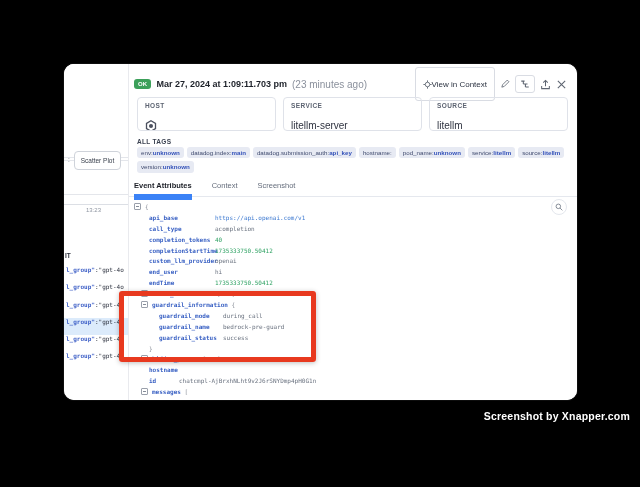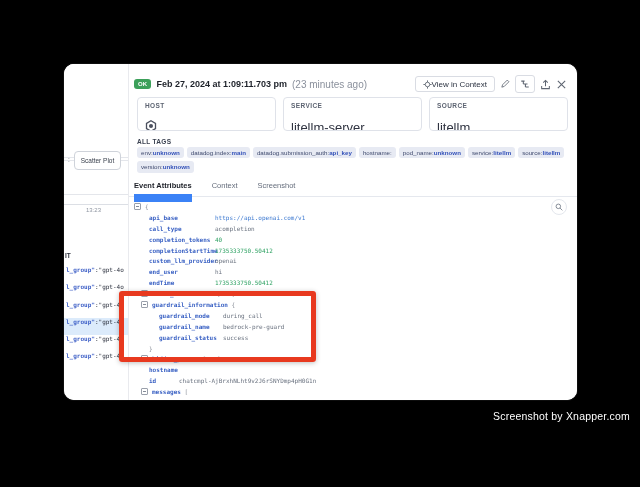--- a/index.html
+++ b/index.html
@@ -33,45 +33,45 @@
   
   .panel{position:absolute;left:64px;top:0;right:0;bottom:0;background:#fff;
          border-left:1px solid #e9eaee;}
   .header-row{position:absolute;top:11px;left:5px;right:10px;height:18px;
               display:flex;align-items:center;gap:5px;}
   .ok-badge{background:#3ca05a;color:#fff;font-size:6px;font-weight:700;
             padding:2px 4px;border-radius:3px;letter-spacing:.2px;}
   .ts{font-size:9px;font-weight:700;color:#1d2129;white-space:nowrap;}
   .rel{font-size:10px;color:#8a909c;white-space:nowrap;}
   .spacer{flex:1;}
-  .vic{display:flex;align-items:center;gap:0;height:16px;padding:0 7px;background:#fff;
+  .vic{display:flex;align-items:center;gap:0;height:34px;padding:0 7px;background:#fff;
        border:1px solid #d9dce3;border-radius:3px;font-size:8px;color:#2c3342;
        font-family:"Liberation Sans",sans-serif;white-space:nowrap;}
   .icon-btn{display:flex;align-items:center;justify-content:center;color:#5f6672;cursor:pointer;}
   .icon-btn.boxed{width:18px;height:16px;border:1px solid #d9dce3;border-radius:3px;}
 
   .info-boxes{position:absolute;top:33px;left:8px;right:9px;display:flex;gap:7px;}
   .ibox{flex:1;height:34px;border:1px solid #dfe2e9;border-radius:4px;padding:4px 7px;
         box-sizing:border-box;overflow:hidden;}
   .ibox .lbl{font-size:6.5px;font-weight:700;color:#5d6472;letter-spacing:.4px;}
-  .ibox .val{font-size:13px;color:#2f3340;margin-top:11px;}
+  .ibox .val{font-size:10px;color:#2f3340;margin-top:11px;}
 
   .all-tags{position:absolute;top:74px;left:8px;font-size:6.5px;font-weight:700;
             color:#3a4150;letter-spacing:.3px;}
   .tags{position:absolute;top:83px;left:8px;right:8px;display:flex;flex-wrap:wrap;
         column-gap:3px;row-gap:3px;}
   .tag{background:#e7eaf3;border-radius:3px;padding:1px 4px;font-size:6.2px;line-height:1.5;
        white-space:nowrap;}
   .tk{color:#3f4a6e;}
   .tv{color:#3452b9;font-weight:700;}
 
   .tabs{position:absolute;top:112px;left:0;right:0;height:21px;border-bottom:1px solid #e5e8ee;
         padding-left:5px;font-size:7.5px;box-sizing:border-box;}
   .tab{display:inline-block;margin-right:20px;padding:5px 0 4px;color:#656d7c;cursor:pointer;}
-  .tab.active{color:#1b1e26;font-weight:700;border-bottom:8px solid #3b82f6;}
+  .tab.active{color:#1b1e26;font-weight:700;border-bottom:6px solid #3b82f6;}
 
   .search-btn{position:absolute;top:135px;right:10px;width:16px;height:16px;border-radius:50%;
               border:1px solid #e4e7ed;background:#fff;display:flex;align-items:center;
               justify-content:center;color:#6a7280;padding:0;}
 
   .json-tree{position:absolute;top:137px;left:0;right:0;bottom:0;overflow:hidden;}
   .trow{height:10.9px;display:flex;align-items:center;font:6px "DejaVu Sans Mono",monospace;
         white-space:pre;color:#6b7380;}
   .trow.open{padding-left:5px;}
   .trow.kv{padding-left:20px;}   .trow.kv  .k{width:66px;}
@@ -89,21 +89,21 @@
          background-size:3px 1px;background-position:center;background-repeat:no-repeat;
          flex-shrink:0;}
   .ticon.plus{background-image:linear-gradient(#858c98,#858c98),linear-gradient(#858c98,#858c98);
               background-size:3px 1px,1px 3px;background-position:center,center;}
 
   .red-box{position:absolute;left:55px;top:227px;width:197px;height:71px;box-sizing:border-box;
            border:5px solid #e8391f;border-radius:3px;z-index:9;
            box-shadow:0 1px 5px rgba(0,0,0,.25);}
 
   .watermark{position:absolute;right:10px;top:410px;color:#fff;font-size:10.5px;
-             font-weight:400;letter-spacing:.2px;padding-left:36px;}
+             font-weight:700;letter-spacing:.2px;padding-left:36px;}
   svg{display:block;}
 </style>
 </head>
 <body>
 
 <div class="stage">
   <div class="card">
 
     <div class="left-strip">
       <div class="ghost-box ghost-a"></div>
@@ -120,21 +120,21 @@
           <div class="grow hl"><span class="gb">l_group"</span><span class="gd">:"gpt-4o</span></div>
           <div class="grow"><span class="gb">l_group"</span><span class="gd">:"gpt-4o</span></div>
           <div class="grow"><span class="gb">l_group"</span><span class="gd">:"gpt-4o</span></div>
         </div>
     </div>
 
     <div class="panel">
 
       <div class="header-row">
         <span class="ok-badge">OK</span>
-        <span class="ts">Feb 27, 2024 at 1:09:11.703 pm</span>
+        <span class="ts">Mar 27, 2024 at 1:09:11.703 pm</span>
         <span class="rel">(23 minutes ago)</span>
         <span class="spacer"></span>
         <button class="vic">
           <span class="icon-btn">
             <svg width="9" height="9" viewBox="0 0 12 12">
                 <circle cx="6" cy="6" r="3" fill="none" stroke="currentColor" stroke-width="1.2"></circle>
                 <path d="M6 0.5v2.2M6 9.3v2.2M0.5 6h2.2M9.3 6h2.2" stroke="currentColor" stroke-width="1.2"></path>
               </svg>
           </span>
           <span>View in Context</span>

